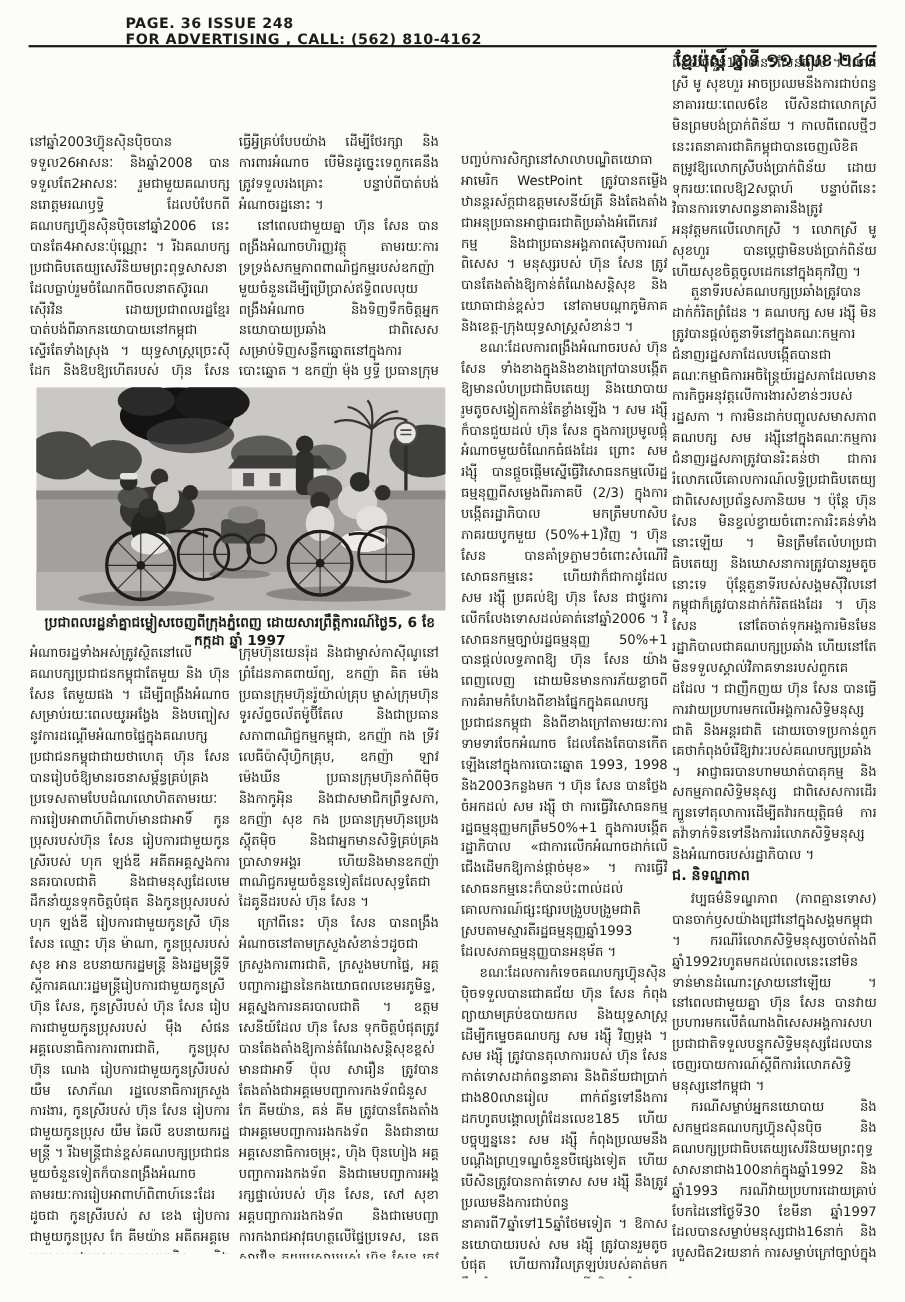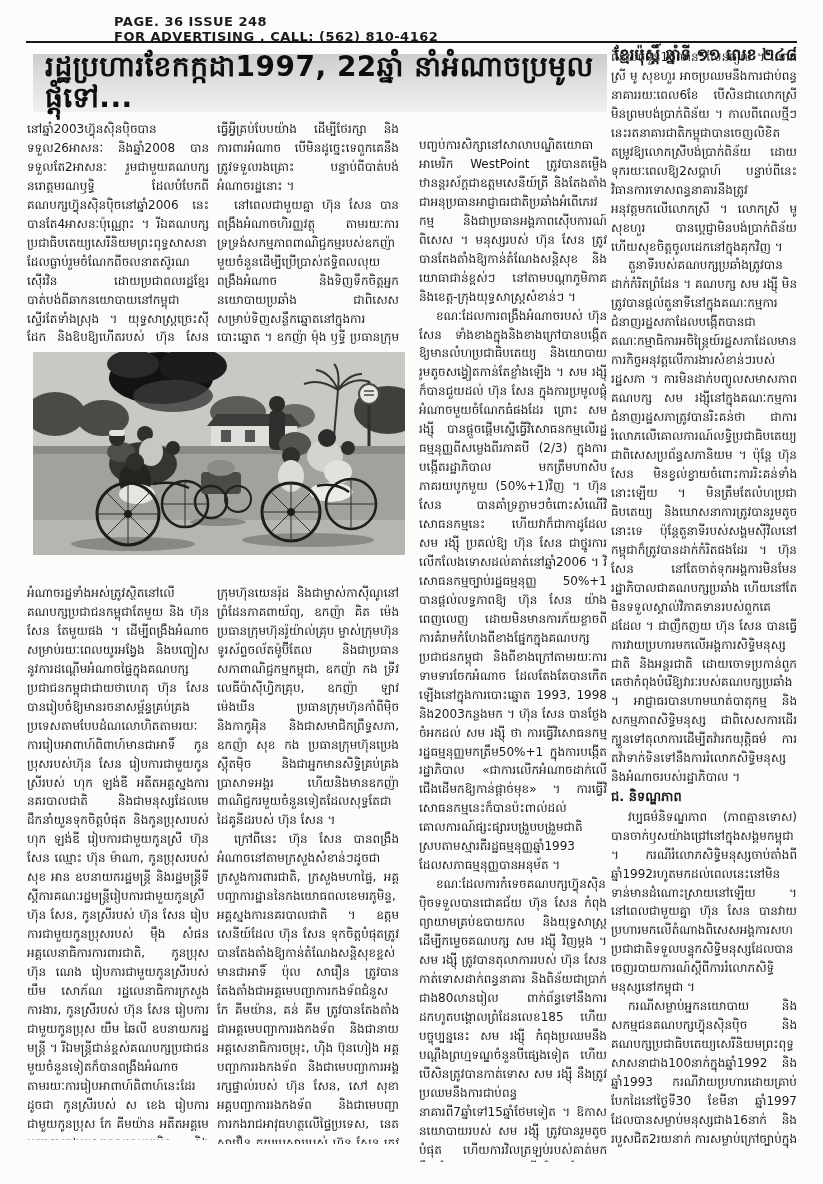--- a/index.html
+++ b/index.html
@@ -45,23 +45,20 @@
 
 <div class="page">
 
   <div class="header">
     <span class="hdr-left">PAGE. 36  ISSUE 248</span>
     <span class="hdr-center">FOR ADVERTISING ,  CALL: (562) 810-4162</span>
     <span class="hdr-right">ខ្មែរប៉ុស្តិ៍ ឆ្នាំទី ១១  លេខ ២៤៨</span>
   </div>
   <div class="header-rule"></div>
 
-  <div class="headline-box">
-    <h1>រដ្ឋប្រហារខែកក្កដា1997, 22ឆ្នាំ នាំអំណាចប្រមូលផ្តុំទៅ...</h1>
-  </div>
 
   <div class="tx col1-top">
     <p class="para">នៅឆ្នាំ2003ហ៊្វុនស៊ិនប៉ិចបានទទួល26អាសនៈ និងឆ្នាំ2008 បានទទួលតែ2អាសនៈ រួមជាមួយគណបក្សនរោត្តមរណឫទ្ធិ ដែលបំបែកពីគណបក្សហ៊្វុនស៊ិនប៉ិចនៅឆ្នាំ2006 នេះបានតែ4អាសនៈប៉ុណ្ណោះ ។ រីឯគណបក្សប្រជាធិបតេយ្យសេរីនិយមព្រះពុទ្ធសាសនាដែលធ្លាប់រួមចំណែកពីចលនាតស៊ូរណស៊ើរវិន ដោយប្រជាពលរដ្ឋខ្មែរបាត់បង់ពីឆាកនយោបាយនៅកម្ពុជាស្ទើរតែទាំងស្រុង ។ យុទ្ធសាស្ត្រច្រេះស៊ីដែក និងឱបឱ្យហើតរបស់ ហ៊ុន សែន ដែលមានយួននៅពីក្រោយបានទទួលជោគជ័យ ។</p>
 
   </div>
 
   <div class="tx col2-top">
     <p class="para">ធ្វើអ្វីគ្រប់បែបយ៉ាង ដើម្បីថែរក្សា និងការពារអំណាច បើមិនដូច្នេះទេពួកគេនឹងត្រូវទទួលរងគ្រោះ បន្ទាប់ពីបាត់បង់អំណាចរដ្ឋនោះ ។</p>
     <p class="para indent">នៅពេលជាមួយគ្នា ហ៊ុន សែន បានពង្រឹងអំណាចហិរញ្ញវត្ថុ តាមរយៈការទ្រទ្រង់សកម្មភាពពាណិជ្ជកម្មរបស់ឧកញ៉ាមួយចំនួនដើម្បីប្រើប្រាស់ឥទ្ធិពលលុយពង្រឹងអំណាច និងទិញទឹកចិត្តអ្នកនយោបាយប្រឆាំង ជាពិសេសសម្រាប់ទិញសន្លឹកឆ្នោតនៅក្នុងការបោះឆ្នោត ។ ឧកញ៉ា ម៉ុង ឫទ្ធី ប្រធានក្រុមហ៊ុនម៉ុងឫទ្ធីគ្រុប និងជាសមាជិកព្រឹទ្ធសភា, ឧកញ៉ា លី យុងផាត់ ប្រធានក្រុមហ៊ុនស្ករអំពៅ និងកាស៊ីណូ និងជាសមាជិកព្រឹទ្ធសភា, ឧកញ៉ា កុក អាន ប្រធាន</p>
   </div>
@@ -176,20 +173,21 @@
         <circle cx="258" cy="160" r="4" fill="#1d1d1b"></circle>
         <circle cx="318" cy="152" r="25" fill="none" stroke="#1d1d1b" stroke-width="2.5"></circle>
         <g stroke="#2c2c2a" stroke-width="1">
           <line x1="318" y1="127" x2="318" y2="177"></line>
             <line x1="293" y1="152" x2="343" y2="152"></line>
         </g>
         <path d="M284 134 q18 -4 32 6" stroke="#1d1d1b" stroke-width="2.5" fill="none"></path>
       </g>
     </svg>
   </figure>
+  <div class="caption">ប្រជាពលរដ្ឋនាំគ្នាជម្លៀសចេញពីក្រុងភ្នំពេញ ដោយសារព្រឹត្តិការណ៍ថ្ងៃ5, 6 ខែកក្កដា ឆ្នាំ 1997</div>
 
   <div class="tx col1-bot">
     <p class="para">អំណាចរដ្ឋទាំងអស់ត្រូវស្ថិតនៅលើគណបក្សប្រជាជនកម្ពុជាតែមួយ និង ហ៊ុន សែន តែមួយផង ។ ដើម្បីពង្រឹងអំណាចសម្រាប់រយៈពេលយូរអង្វែង និងបញ្ចៀសនូវការដណ្តើមអំណាចផ្ទៃក្នុងគណបក្សប្រជាជនកម្ពុជាជាយថាហេតុ ហ៊ុន សែន បានរៀបចំឱ្យមានរចនាសម្ព័ន្ធគ្រប់គ្រងប្រទេសតាមបែបដំណលោហិតតាមរយៈការរៀបអាពាហ៍ពិពាហ៍មានជាអាទិ៍ កូនប្រុសរបស់ហ៊ុន សែន រៀបការជាមួយកូនស្រីរបស់ ហុក ឡង់ឌី អតីតអគ្គស្នងការនគរបាលជាតិ និងជាមនុស្សដែលមេដឹកនាំយួនទុកចិត្តបំផុត និងកូនប្រុសរបស់ ហុក ឡង់ឌី រៀបការជាមួយកូនស្រី ហ៊ុន សែន ឈ្មោះ ហ៊ុន ម៉ាណា, កូនប្រុសរបស់ សុខ អាន ឧបនាយករដ្ឋមន្ត្រី និងរដ្ឋមន្ត្រីទីស្តីការគណៈរដ្ឋមន្ត្រីរៀបការជាមួយកូនស្រី ហ៊ុន សែន, កូនស្រីរបស់ ហ៊ុន សែន រៀបការជាមួយកូនប្រុសរបស់ ម៉ឹង សំផន អគ្គលេនាធិការការពារជាតិ, កូនប្រុស ហ៊ុន ណេង រៀបការជាមួយកូនស្រីរបស់ យឹម សោភ័ណ រដ្ឋលេនាធិការក្រសួងការងារ, កូនស្រីរបស់ ហ៊ុន សែន រៀបការជាមួយកូនប្រុស យឹម ឆៃលី ឧបនាយករដ្ឋមន្ត្រី ។ រីឯមន្ត្រីជាន់ខ្ពស់គណបក្សប្រជាជនមួយចំនួនទៀតក៏បានពង្រឹងអំណាចតាមរយៈការរៀបអាពាហ៍ពិពាហ៍នេះដែរ ដូចជា កូនស្រីរបស់ ស ខេង រៀបការជាមួយកូនប្រុស កែ គីមយ៉ាន អតីតអគ្គមេបញ្ជាការកងយោធពលខេមរភូមិន្ទ និងបច្ចុប្បន្នជាឧបនាយករដ្ឋមន្ត្រី ។ ការពង្រឹងអំណាចតាមបែបសន្តតិវង្សនេះមានចេតនាជាលក្ខណៈបង្អែដល់ក្រុមគ្រួសារ និងវង្សត្រកូលត្រូវនឹង</p>
   </div>
 
   <div class="tx col2-bot">
     <p class="para">ក្រុមហ៊ុនយេនរ៉ុដ និងជាម្ចាស់កាស៊ីណូនៅព្រំដែនភាគពាយ័ព្យ, ឧកញ៉ា គិត ម៉េង ប្រធានក្រុមហ៊ុនរ៉ូយ៉ាល់គ្រុប ម្ចាស់ក្រុមហ៊ុនទូរស័ព្ទចល័តម៉ូប៊ីតែល និងជាប្រធានសភាពាណិជ្ជកម្មកម្ពុជា, ឧកញ៉ា កង ទ្រីវ លេធីប៉ាស៊ីហ្វិកគ្រុប, ឧកញ៉ា ឡាវ ម៉េងឃីន ប្រធានក្រុមហ៊ុនកាំពីមុិច និងកាកូអុិន និងជាសមាជិកព្រឹទ្ធសភា, ឧកញ៉ា សុខ កង ប្រធានក្រុមហ៊ុនប្រេងស្តុីតមុិច និងជាអ្នកមានសិទ្ធិគ្រប់គ្រងប្រាសាទអង្គរ ហើយនិងមានឧកញ៉ាពាណិជ្ជករមួយចំនួនទៀតដែលសុទ្ធតែជាដៃគូនីដរបស់ ហ៊ុន សែន ។</p>
     <p class="para indent">ក្រៅពីនេះ ហ៊ុន សែន បានពង្រឹងអំណាចនៅតាមក្រសួងសំខាន់ៗដូចជា ក្រសួងការពារជាតិ, ក្រសួងមហាផ្ទៃ, អគ្គបញ្ជាការដ្ឋាននៃកងយោធពលខេមរភូមិន្ទ, អគ្គស្នងការនគរបាលជាតិ ។ ឧត្តមសេនីយ៍ដែល ហ៊ុន សែន ទុកចិត្តបំផុតត្រូវបានតែងតាំងឱ្យកាន់តំណែងសន្តិសុខខ្ពស់មានជាអាទិ៍ ប៉ុល សារឿន ត្រូវបានតែងតាំងជាអគ្គមេបញ្ជាការកងទ័ពជំនួស កែ គីមយ៉ាន, គន់ គីម ត្រូវបានតែងតាំងជាអគ្គមេបញ្ជាការរងកងទ័ព និងជានាយអគ្គសេនាធិការចម្រុះ, ហ៊ិង ប៊ុនហៀង អគ្គបញ្ជាការរងកងទ័ព និងជាមេបញ្ជាការអង្គរក្សផ្ទាល់របស់ ហ៊ុន សែន, សៅ សុខា អគ្គបញ្ជាការរងកងទ័ព និងជាមេបញ្ជាការកងរាជអាវុធហត្ថលើផ្ទៃប្រទេស, នេត សាវឿន ក្មួយប្រសាររបស់ ហ៊ុន សែន ត្រូវបានតែងតាំងជាអគ្គស្នងការនគរបាលជាតិជំនួសតំណែង ហុក ឡង់ឌី ដែលបានស្លាប់នៅក្នុងឧបទ្ទវហេតុធ្លាក់ឧទ្ធម្ភាគចក្រកាលពីខែវិច្ឆិកា ឆ្នាំ 2008 ។ ហ៊ុន ម៉ាណែត កូនច្បងរបស់ ហ៊ុន សែន ដែលបាន</p>
   </div>
 

